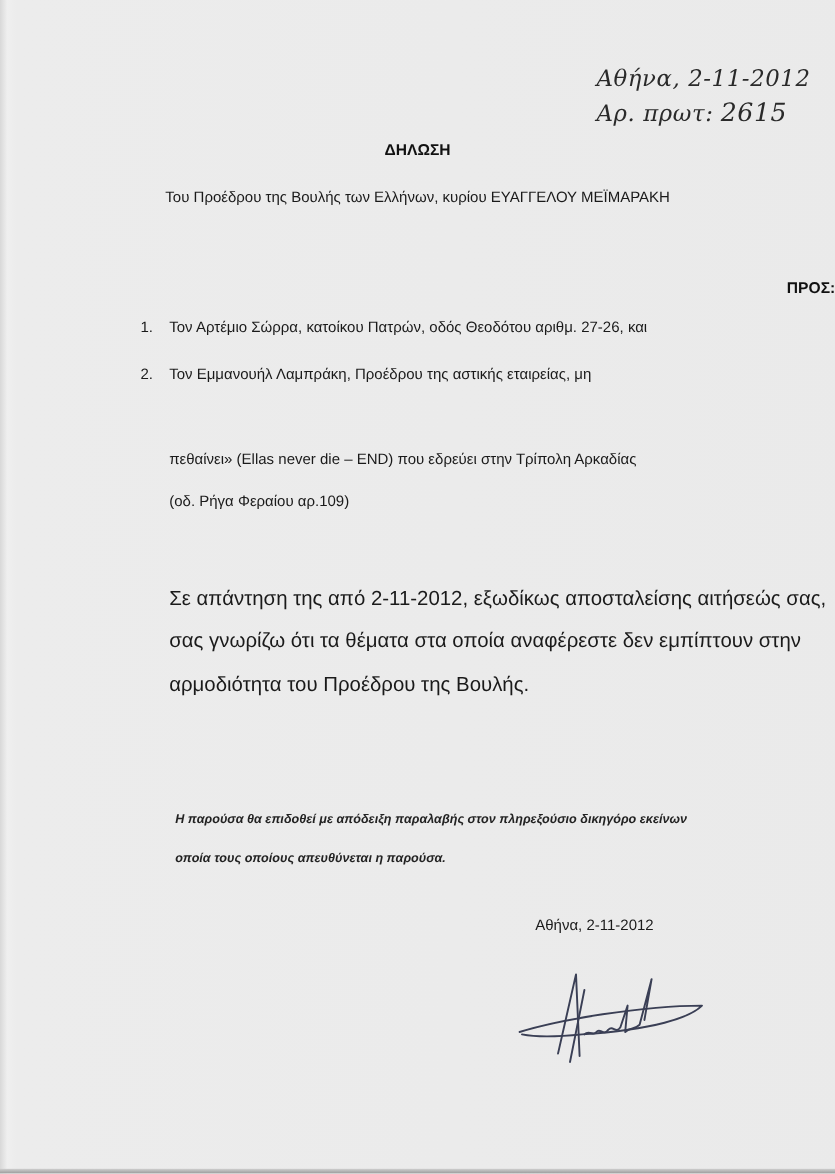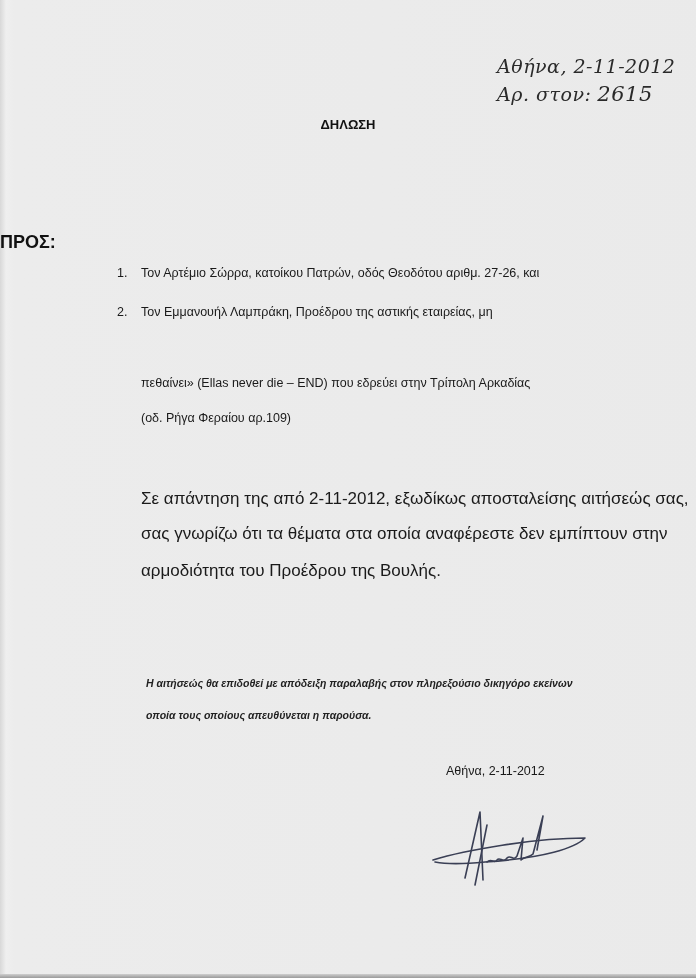--- a/index.html
+++ b/index.html
@@ -29,60 +29,61 @@
   .title {
     position: absolute; left: 0; width: 696px; top: 117px;
     text-align: center; font-weight: bold; font-size: 13px; color: #111;
   }
   .subtitle {
     position: absolute; left: 0; width: 696px; top: 157px;
     text-align: center; font-size: 12.5px; color: #1a1a1a;
   }
   .pros {
     position: absolute; left: 0; width: 696px; top: 232px;
-    text-align: left; font-weight: bold; font-size: 18px; color: #111;
+    text-align: right; font-weight: bold; font-size: 13px; color: #111;
   }
   .item { position: absolute; left: 117px; font-size: 12.5px; color: #1a1a1a; white-space: nowrap; }
   .item .n { display: inline-block; width: 24px; }
   .cont { position: absolute; left: 141px; font-size: 12.5px; color: #1a1a1a; white-space: nowrap; }
   .para { position: absolute; left: 141px; font-size: 17px; color: #1a1a1a; white-space: nowrap; }
   .note { position: absolute; left: 146px; font-size: 10.5px; font-style: italic; font-weight: bold; color: #222; white-space: nowrap; }
   .place-date { position: absolute; left: 446px; top: 764px; font-size: 12.5px; color: #1a1a1a; }
   .signature { position: absolute; left: 425px; top: 800px; width: 180px; height: 100px; }
 </style>
 </head>
 <body>
 
 <div class="page">
 
   <div class="handwritten">
     <div>Αθήνα, 2-11-2012</div>
     <div>
-      <span>Αρ. στον:</span><span class="num">2615</span>
+      <span>Αρ. πρωτ:</span><span class="num">2615</span>
     </div>
   </div>
 
   <div class="title">ΔΗΛΩΣΗ</div>
+  <div class="subtitle">Του Προέδρου της Βουλής των Ελλήνων, κυρίου ΕΥΑΓΓΕΛΟΥ ΜΕΪΜΑΡΑΚΗ</div>
   <div class="pros">ΠΡΟΣ:</div>
 
   <div class="item" style="top:266px;">
     <span class="n">1.</span><span>Τον Αρτέμιο Σώρρα, κατοίκου Πατρών, οδός Θεοδότου αριθμ. 27-26, και</span>
   </div>
 
   <div class="item" style="top:305px;">
     <span class="n">2.</span><span>Τον Εμμανουήλ Λαμπράκη, Προέδρου της αστικής εταιρείας, μη</span>
   </div>
   <div class="cont" style="top:376px;">πεθαίνει» (Ellas never die – END) που εδρεύει στην Τρίπολη Αρκαδίας</div>
   <div class="cont" style="top:411px;">(οδ. Ρήγα Φεραίου αρ.109)</div>
 
   <div class="para" style="top:489px;">Σε απάντηση της από 2-11-2012, εξωδίκως αποσταλείσης αιτήσεώς σας,</div>
   <div class="para" style="top:524px;">σας γνωρίζω ότι τα θέματα στα οποία αναφέρεστε δεν εμπίπτουν στην</div>
   <div class="para" style="top:561px;">αρμοδιότητα του Προέδρου της Βουλής.</div>
 
-  <div class="note" style="top:677px;">Η αιτήσεώς θα επιδοθεί με απόδειξη παραλαβής στον πληρεξούσιο δικηγόρο εκείνων</div>
+  <div class="note" style="top:677px;">Η παρούσα θα επιδοθεί με απόδειξη παραλαβής στον πληρεξούσιο δικηγόρο εκείνων</div>
   <div class="note" style="top:709px;">οποία τους οποίους απευθύνεται η παρούσα.</div>
 
   <div class="place-date">Αθήνα, 2-11-2012</div>
 
   <svg class="signature" viewBox="0 0 180 100">
     <g fill="none" stroke="#3a3f55" stroke-width="1.6" stroke-linecap="round" stroke-linejoin="round">
       <path d="M40 78 L55 12 L58 80"></path>
       <path d="M50 85 L62 25"></path>
       <path d="M8 60 C 40 50, 110 38, 160 38 C 150 48, 120 58, 60 62 C 40 64, 20 64, 10 62"></path>
       <path d="M62 62 C 66 58, 70 64, 72 60 C 75 56, 78 64, 82 58 C 86 54, 88 62, 92 56 L98 38 L96 60 C 100 56, 104 58, 108 54 L118 16 L112 50"></path>

